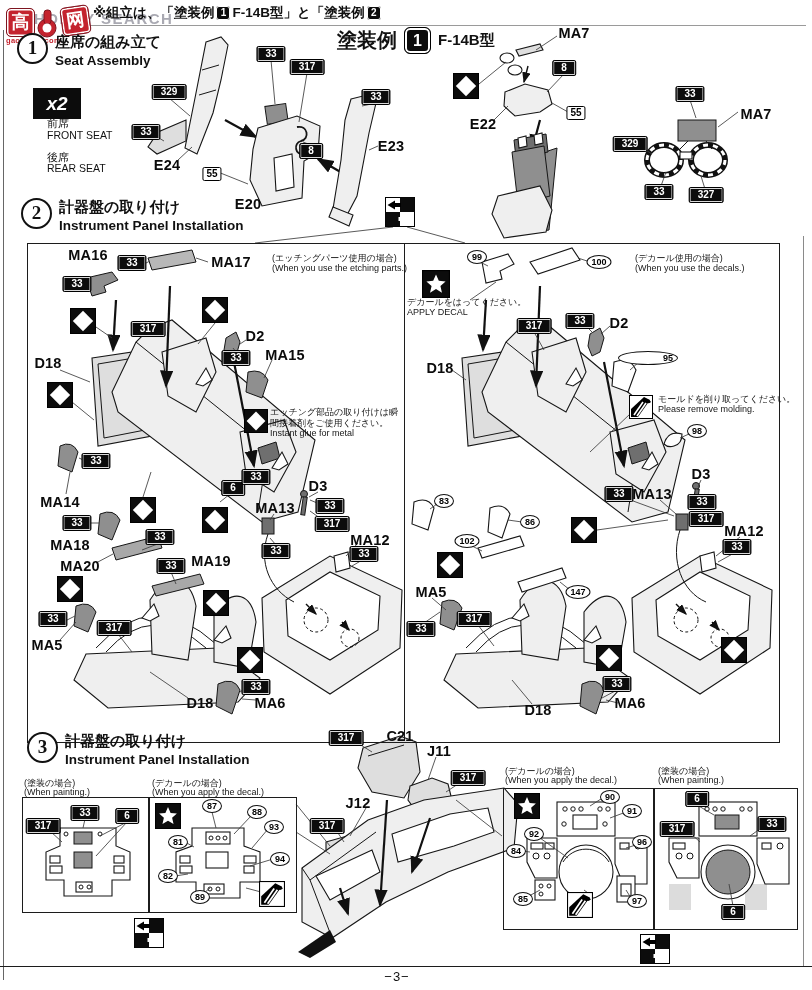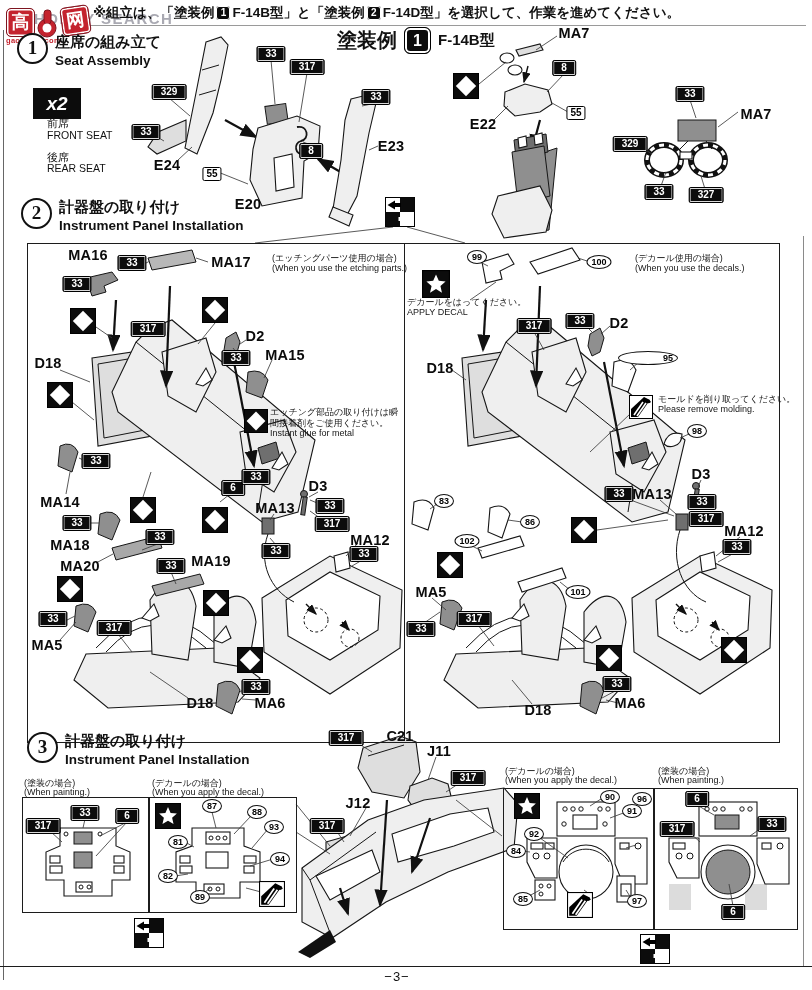--- a/index.html
+++ b/index.html
@@ -395,21 +395,20 @@
     </svg>
     <span class="rbox" style="left:59px;top:4px;transform:rotate(-8deg)">网</span>
     <span class="site">gao-shou.com</span>
   </div>
 
   <div id="hdr">
     <span>※組立は、「塗装例</span>
       <span class="hbox">1</span>
       <span>F-14B型」と「塗装例</span>
       <span class="hbox">2</span>
-      <span>F-14D型」を選択して、作業を進めてください。</span>
   </div>
   <div id="toprule"></div>
   <div id="edgeL"></div>
   <div id="edgeR"></div>
 
   <div class="sec" style="left:17px;top:33px">
     <span class="secnum">1</span>
     <span><span class="secja">座席の組み立て</span><br>
     <span class="secen">Seat Assembly</span></span>
   </div>
@@ -589,21 +588,21 @@
       <div class="lab chipB" style="left: 706px; top: 519px;">317</div>
       <div class="lab chipB" style="left: 737px; top: 547px;">33</div>
       <div class="lab chipB" style="left: 617px; top: 684px;">33</div>
       <div class="lab decal" style="left: 477px; top: 257px;">99</div>
       <div class="lab decal" style="left: 599px; top: 262px;">100</div>
       <div class="lab decal" style="left: 648px; top: 358px; padding-left: 44px;">95</div>
       <div class="lab decal" style="left: 697px; top: 431px;">98</div>
       <div class="lab decal" style="left: 444px; top: 501px;">83</div>
       <div class="lab decal" style="left: 530px; top: 522px;">86</div>
       <div class="lab decal" style="left: 467px; top: 541px;">102</div>
-      <div class="lab decal" style="left: 578px; top: 592px;">101</div>
+      <div class="lab decal" style="left: 578px; top: 592px;">147</div>
       <div class="lab" style="left: 584px; top: 530px;">
         <svg class="icon" width="26" height="26" viewBox="0 0 24 24">
           <rect x=".5" y=".5" width="23" height="23" fill="#0c0c0c" stroke="#000"></rect>
           <polygon points="12,2.6 21.4,12 12,21.4 2.6,12" fill="#fff"></polygon>
         </svg>
       </div>
       <div class="lab" style="left: 450px; top: 565px;">
         <svg class="icon" width="26" height="26" viewBox="0 0 24 24">
           <rect x=".5" y=".5" width="23" height="23" fill="#0c0c0c" stroke="#000"></rect>
           <polygon points="12,2.6 21.4,12 12,21.4 2.6,12" fill="#fff"></polygon>
@@ -693,21 +692,21 @@
       <div class="lab" style="left: 527px; top: 806px;">
         <svg class="icon" width="26" height="26" viewBox="0 0 24 24">
           <rect x=".5" y=".5" width="23" height="23" fill="#0c0c0c" stroke="#000"></rect>
           <polygon points="12,3.8 14.4,9.2 20.2,9.8 15.8,13.7 17.1,19.4 12,16.3 6.9,19.4 8.2,13.7 3.8,9.8 9.6,9.2" fill="#fff"></polygon>
         </svg>
       </div>
       <div class="lab decal" style="left: 610px; top: 797px;">90</div>
       <div class="lab decal" style="left: 632px; top: 811px;">91</div>
       <div class="lab decal" style="left: 534px; top: 834px;">92</div>
       <div class="lab decal" style="left: 516px; top: 851px;">84</div>
-      <div class="lab decal" style="left: 642px; top: 799px;">96</div>
+      <div class="lab decal" style="left: 642px; top: 842px;">96</div>
       <div class="lab decal" style="left: 523px; top: 899px;">85</div>
       <div class="lab decal" style="left: 637px; top: 901px;">97</div>
       <div class="lab" style="left: 580px; top: 905px;">
         <svg class="icon" width="26" height="26" viewBox="0 0 24 24">
           <rect x=".5" y=".5" width="23" height="23" fill="#fff" stroke="#000"></rect>
           <polygon points="2,22 2,14 15,2 21,5 9,22" fill="#000"></polygon>
           <line x1="5" y1="20" x2="14" y2="7" stroke="#fff" stroke-width="1.6"></line>
           <line x1="8" y1="21" x2="17" y2="8" stroke="#fff" stroke-width="1.6"></line>
           <path d="M16,6 q4,-3 6,1 q-3,3 -6,-1" fill="#000"></path>
         </svg>

